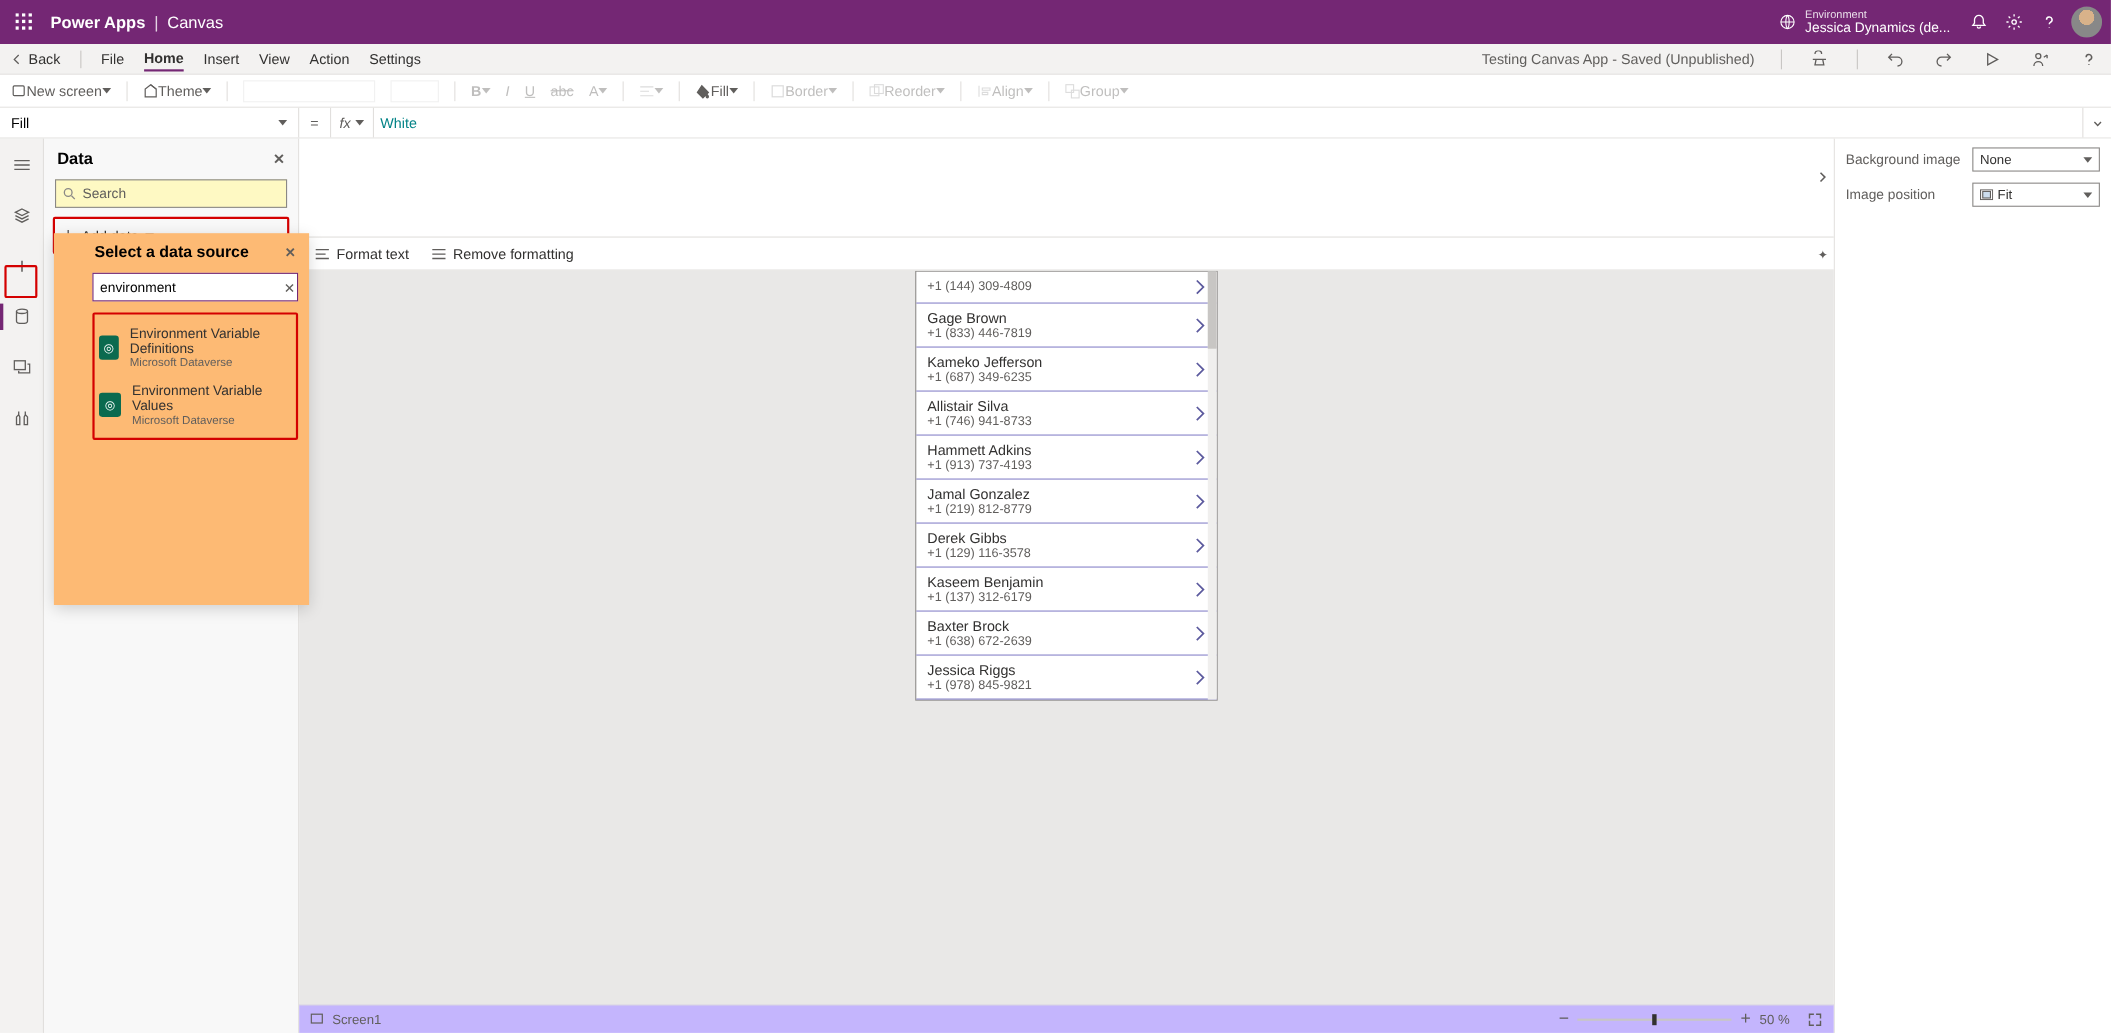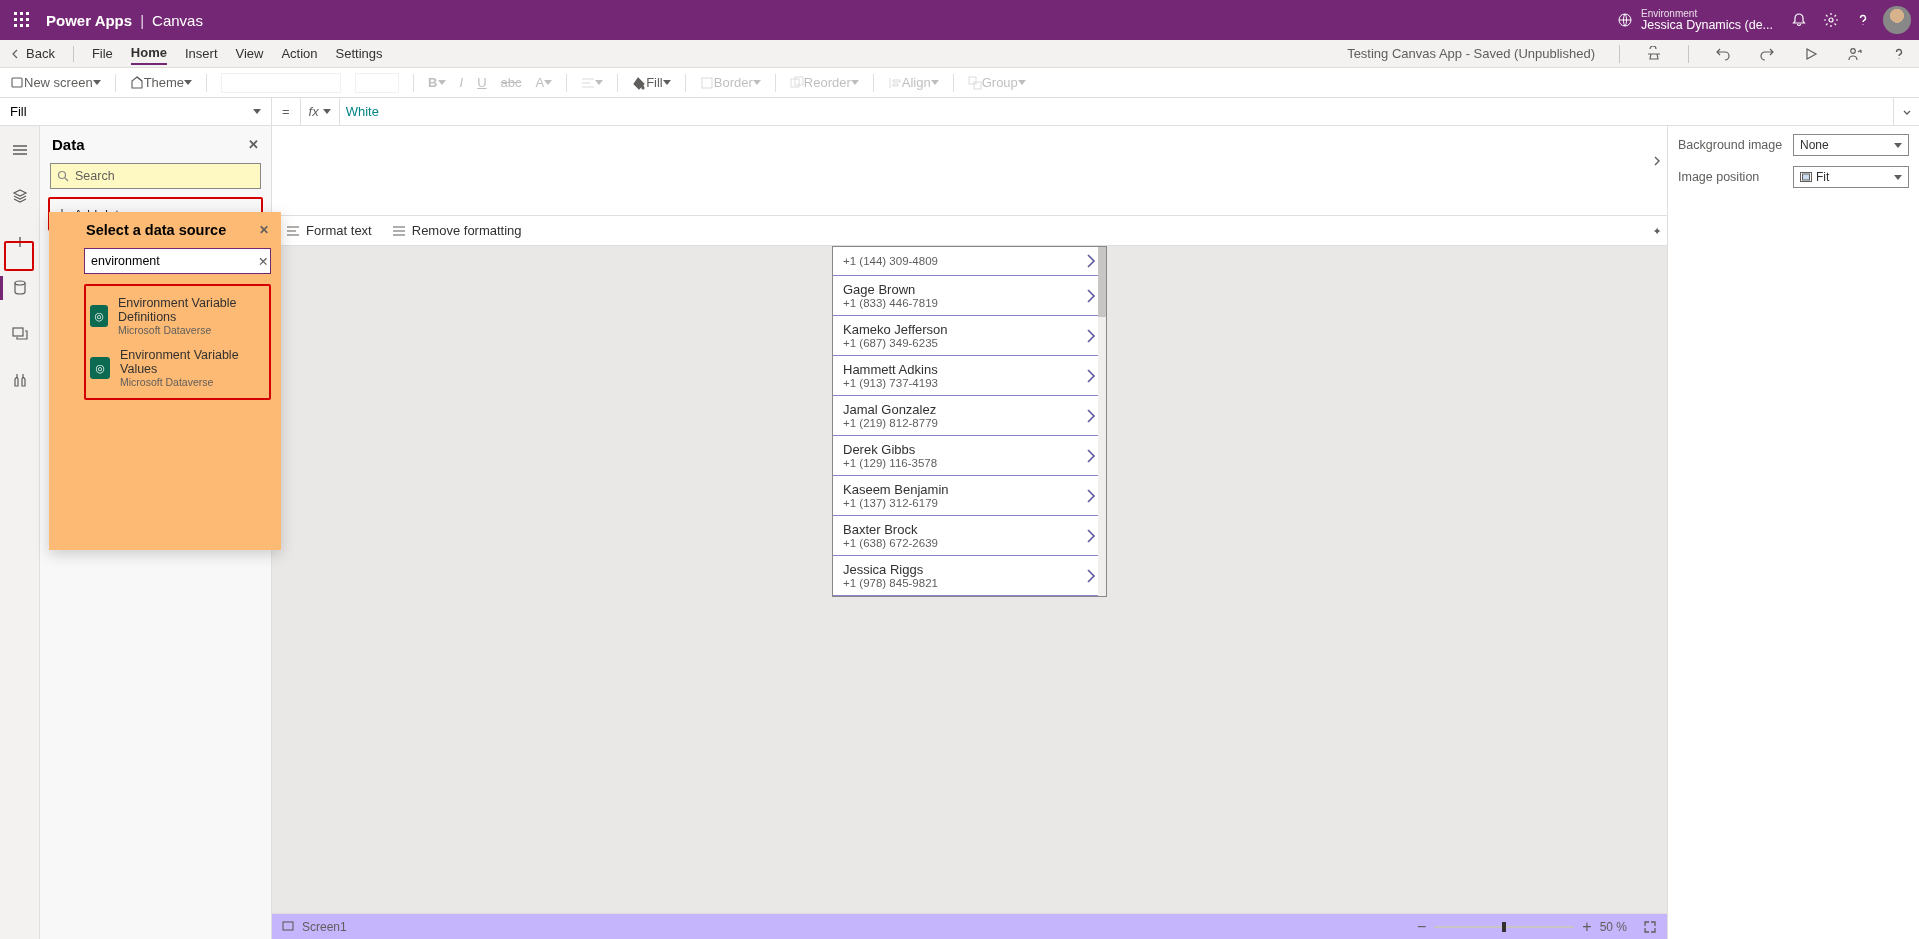--- a/index.html
+++ b/index.html
@@ -463,20 +463,31 @@
                 <div class="phone">+1 (687) 349-6235</div>
               </div>
               <div class="chev">
                 <svg width="10" height="16" viewBox="0 0 10 16" fill="none" stroke="#5c5a9e" stroke-width="1.6">
                   <path d="M2 2l6 6-6 6"></path>
                 </svg>
               </div>
             </div>
             <div class="contact">
               <div class="info">
+                <div class="name">Allistair Silva</div>
+                <div class="phone">+1 (746) 941-8733</div>
+              </div>
+              <div class="chev">
+                <svg width="10" height="16" viewBox="0 0 10 16" fill="none" stroke="#5c5a9e" stroke-width="1.6">
+                  <path d="M2 2l6 6-6 6"></path>
+                </svg>
+              </div>
+            </div>
+            <div class="contact">
+              <div class="info">
                 <div class="name">Hammett Adkins</div>
                 <div class="phone">+1 (913) 737-4193</div>
               </div>
               <div class="chev">
                 <svg width="10" height="16" viewBox="0 0 10 16" fill="none" stroke="#5c5a9e" stroke-width="1.6">
                   <path d="M2 2l6 6-6 6"></path>
                 </svg>
               </div>
             </div>
             <div class="contact">

